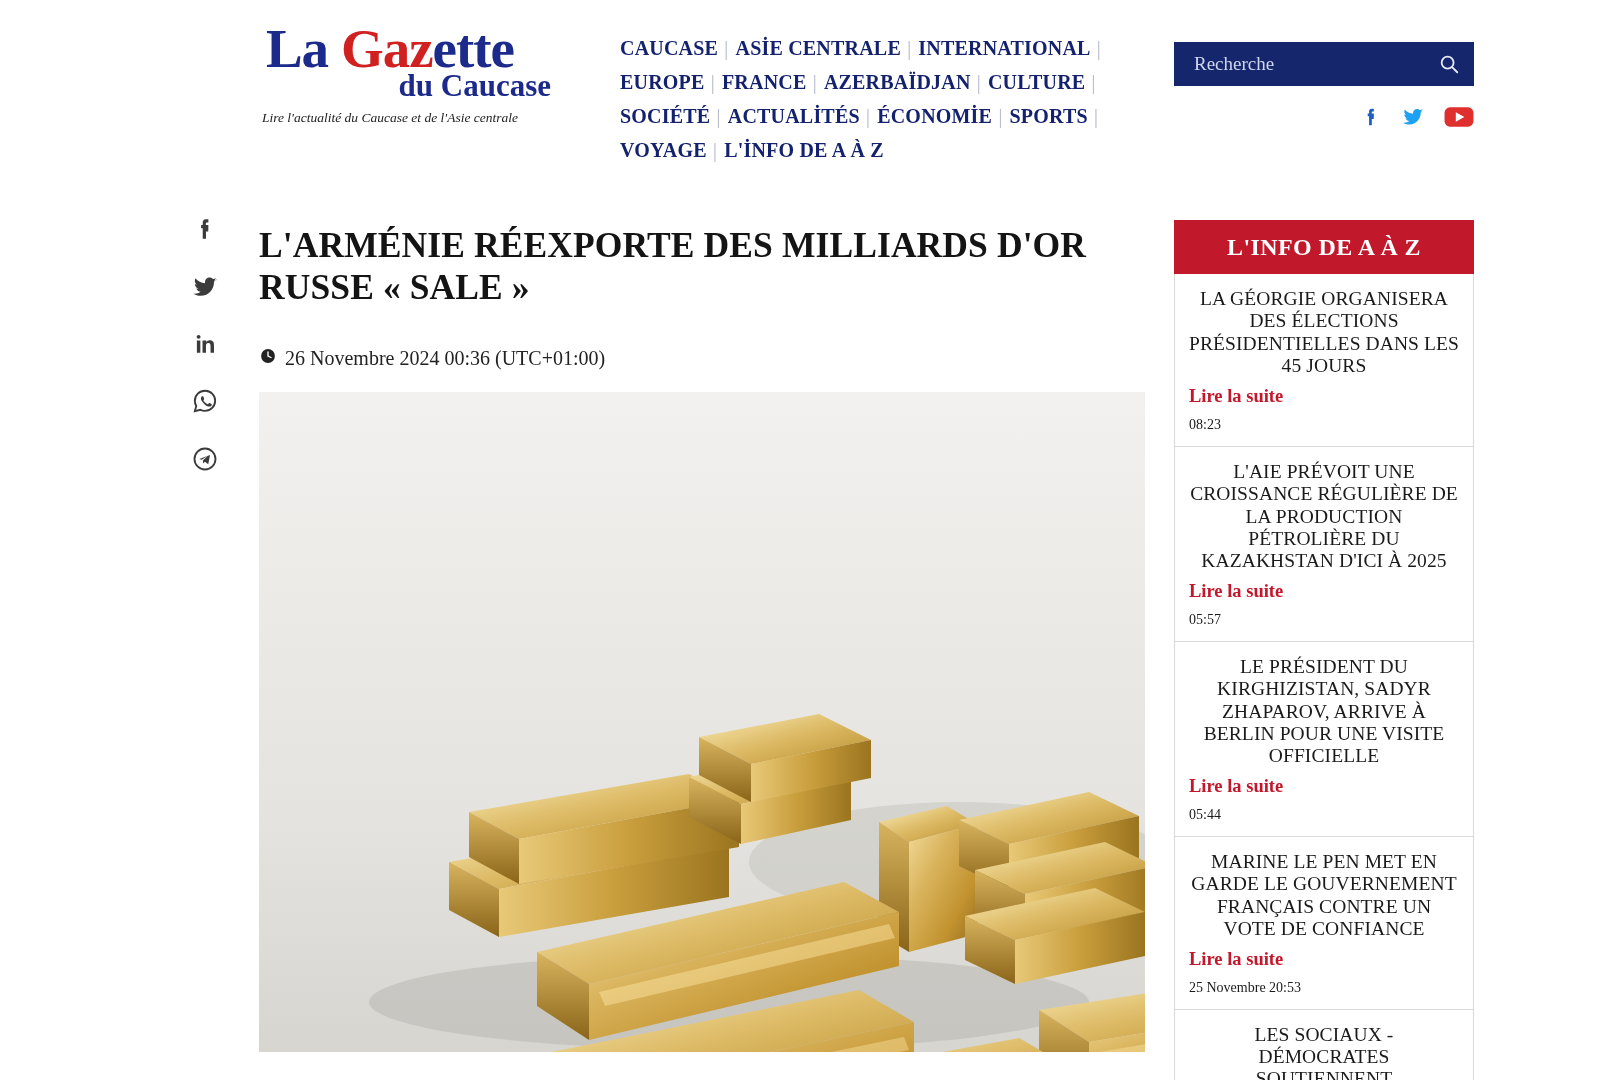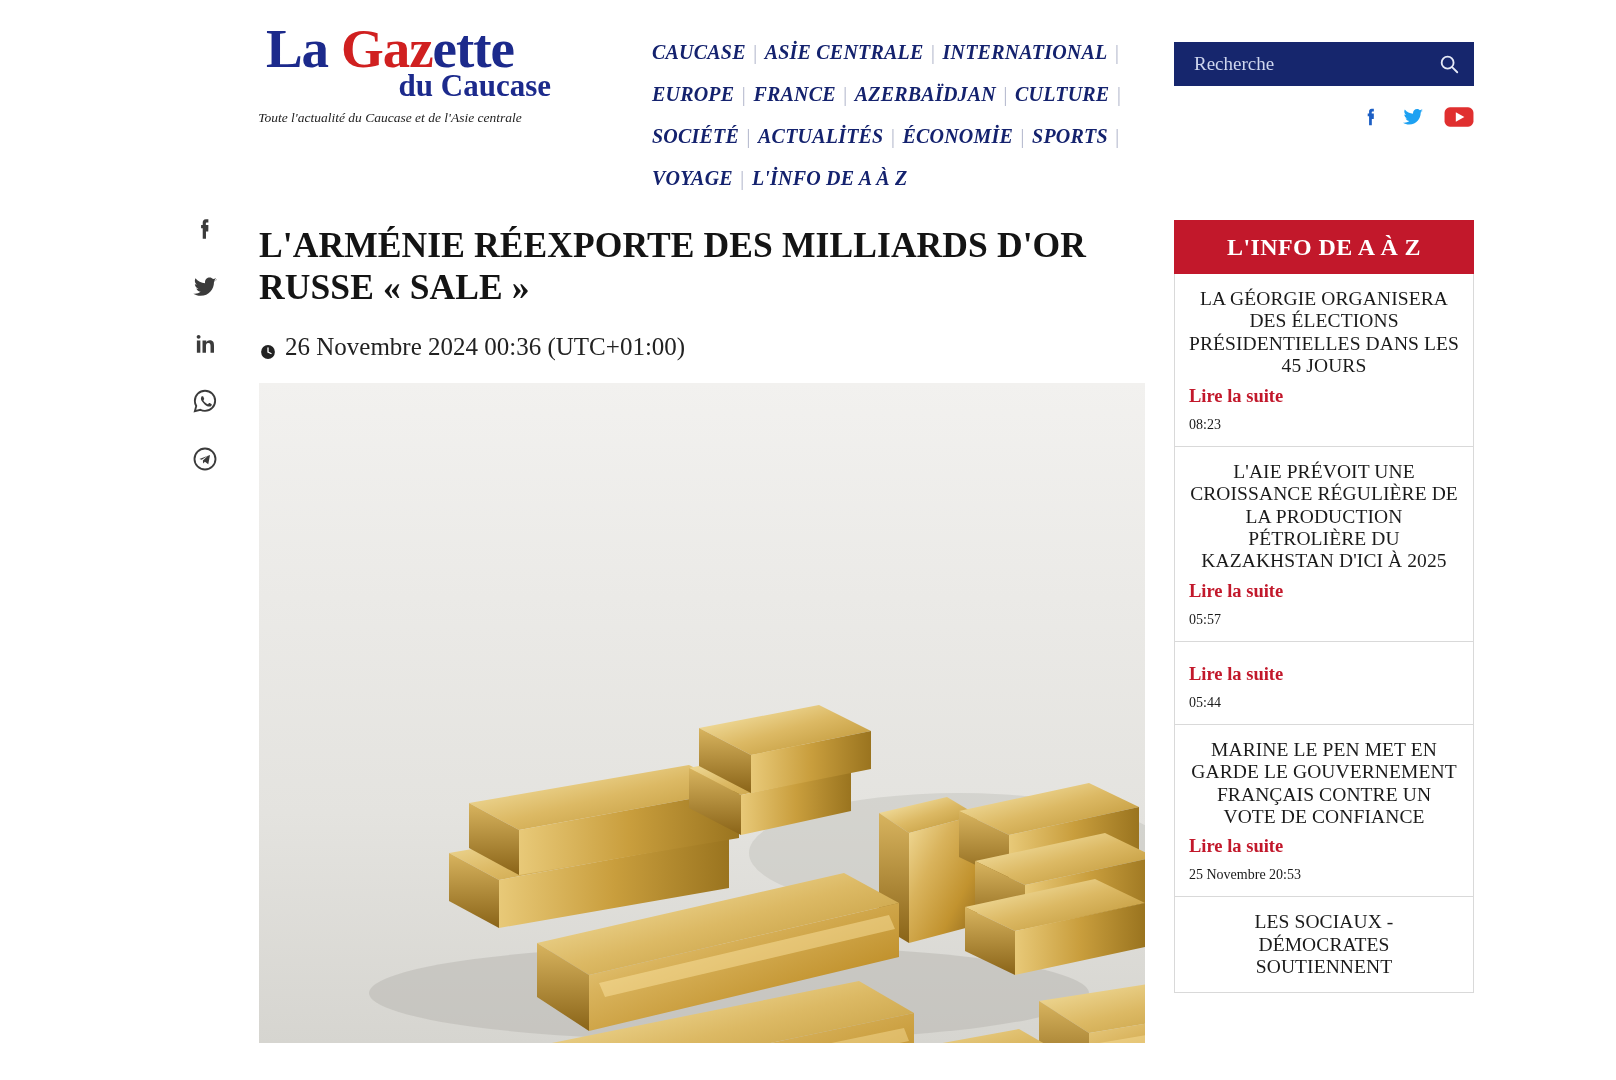--- a/index.html
+++ b/index.html
@@ -52,24 +52,23 @@
   .logo-tag {
     font-family: "Liberation Serif", serif;
     font-style: italic;
     font-size: 13.5px;
     color: #222;
     margin-top: 6px;
   }
 
   .nav {
     position: absolute;
-    left: 652px; top: 32px;
+    left: 620px; top: 32px;
     width: 530px;
-    line-height: 40px;
-    font-style: italic;
+    line-height: 32px;
   }
   .nav a {
     font-family: "Liberation Serif", serif;
     font-weight: bold;
     font-size: 20px;
     color: #14226e;
     text-decoration: none;
     letter-spacing: 0.2px;
     white-space: nowrap;
   }
@@ -138,26 +137,26 @@
     font-family: "Liberation Serif", serif;
     font-size: 35.5px;
     line-height: 1.18;
     font-weight: bold;
     color: #141414;
     margin: 10px 0 0 0;
     text-transform: uppercase;
     letter-spacing: 0.1px;
   }
   .meta {
-    margin-top: 24px;
+    margin-top: 38px;
     display: flex;
-    align-items: flex-end;
+    align-items: flex-start;
     gap: 8px;
     font-family: "Liberation Serif", serif;
-    font-size: 25px;
+    font-size: 20px;
     color: #222;
   }
   .clock { display: block; }
 
   .photo {
     margin-top: 22px;
     width: 886px;
     height: 660px;
     overflow: hidden;
     position: relative;
@@ -221,21 +220,21 @@
 
 <div class="page">
 
   <div class="header">
 
     <div class="logo-block">
       <div class="logo-line1">
         <span class="logo-la">La </span><span class="logo-gaz">Gaz</span><span class="logo-ette">ette</span>
       </div>
       <div class="logo-line2">du Caucase</div>
-      <div class="logo-tag">Toute l'actualité du Caucase et de l'Asie centrale</div>
+      <div class="logo-tag">Lire l'actualité du Caucase et de l'Asie centrale</div>
     </div>
 
     <nav class="nav">
       <a href="#">CAUCASE</a><span class="sep">|</span><a href="#">ASİE CENTRALE</a><span class="sep">|</span><a href="#">INTERNATIONAL</a><span class="sep">|</span><br>
       <a href="#">EUROPE</a><span class="sep">|</span><a href="#">FRANCE</a><span class="sep">|</span><a href="#">AZERBAÏDJAN</a><span class="sep">|</span><a href="#">CULTURE</a><span class="sep">|</span><br>
       <a href="#">SOCIÉTÉ</a><span class="sep">|</span><a href="#">ACTUALİTÉS</a><span class="sep">|</span><a href="#">ÉCONOMİE</a><span class="sep">|</span><a href="#">SPORTS</a><span class="sep">|</span><br>
       <a href="#">VOYAGE</a><span class="sep">|</span><a href="#">L'İNFO DE A À Z</a>
     </nav>
 
     <div class="search-wrap">
@@ -447,20 +446,21 @@
       <div class="sb-time">08:23</div>
     </div>
 
     <div class="sb-item">
       <div class="sb-title">L'AIE PRÉVOIT UNE CROISSANCE RÉGULIÈRE DE LA PRODUCTION PÉTROLIÈRE DU KAZAKHSTAN D'ICI À 2025</div>
       <a href="#" class="sb-more">Lire la suite</a>
       <div class="sb-time">05:57</div>
     </div>
 
     <div class="sb-item">
+      <div class="sb-title">LE PRÉSIDENT DU KIRGHIZISTAN, SADYR ZHAPAROV, ARRIVE À BERLIN POUR UNE VISITE OFFICIELLE</div>
       <a href="#" class="sb-more">Lire la suite</a>
       <div class="sb-time">05:44</div>
     </div>
 
     <div class="sb-item">
       <div class="sb-title">MARINE LE PEN MET EN GARDE LE GOUVERNEMENT FRANÇAIS CONTRE UN VOTE DE CONFIANCE</div>
       <a href="#" class="sb-more">Lire la suite</a>
       <div class="sb-time">25 Novembre 20:53</div>
     </div>
 

